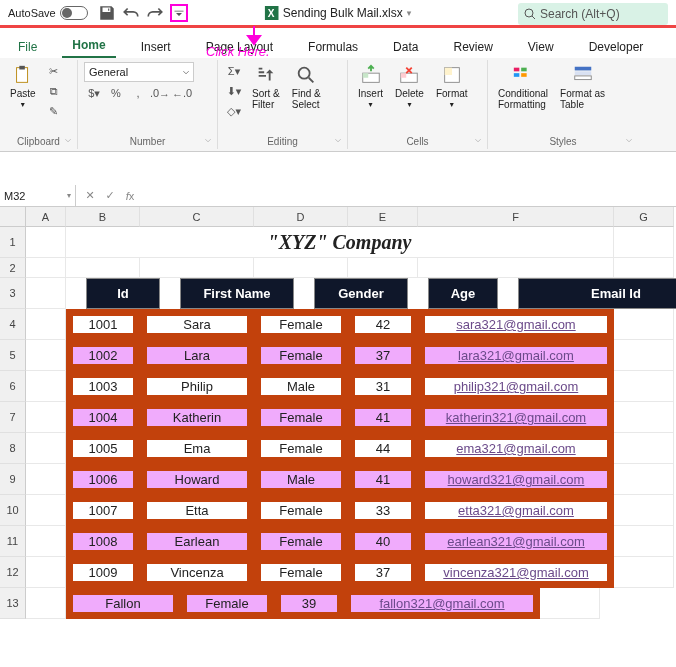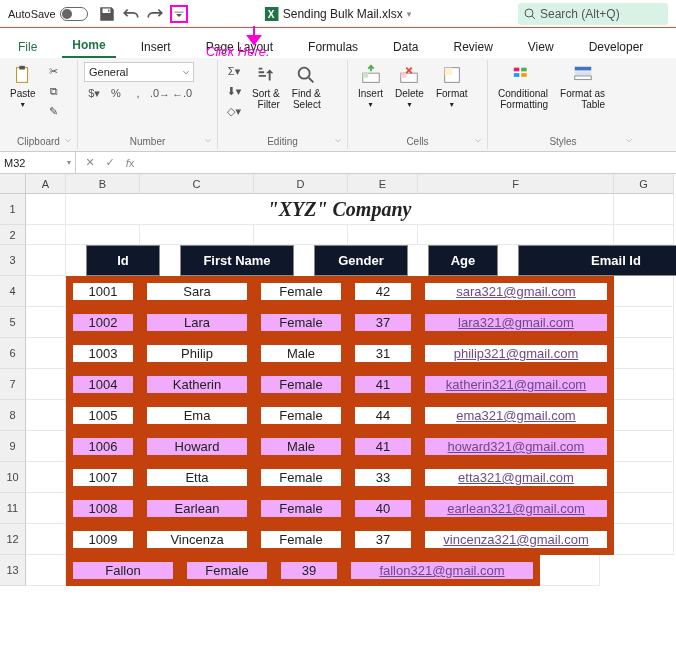--- a/index.html
+++ b/index.html
@@ -1,17 +1,17 @@
 <!DOCTYPE html>
 <html><head>
 <meta charset="utf-8">
 <style>
 * { box-sizing: border-box; margin: 0; padding: 0; }
 body { font-family: 'Segoe UI', Tahoma, sans-serif; font-size: 12px; background: #fff; color: #222; width: 676px; overflow: hidden; }
-.titlebar { height: 28px; background: #fff; display: flex; align-items: center; position: relative; border-bottom: 1px solid #ef4444; }
+.titlebar { height: 28px; background: #fff; display: flex; align-items: center; position: relative; border-bottom: 3px solid #ef4444; }
 .autosave { display: flex; align-items: center; gap: 4px; font-size: 11px; margin-left: 8px; }
 .toggle { width: 28px; height: 14px; border: 1px solid #666; border-radius: 7px; display: flex; align-items: center; position: relative; }
 .toggle::after { content: ''; width: 10px; height: 10px; background: #666; border-radius: 50%; position: absolute; left: 1px; }
 .qat { display: flex; align-items: center; gap: 6px; margin-left: 10px; }
 .qat-btn { width: 18px; height: 18px; display: flex; align-items: center; justify-content: center; color: #555; cursor: pointer; }
 .highlight { border: 2px solid #ff00dc; padding: 1px; }
 .arrow-down { fill: #ff00dc; }
 .click-label { position: absolute; top: 44px; left: 206px; color: #ff00dc; font-weight: normal; font-style: italic; font-size: 13px; z-index: 10; }
 .doc-title { position: absolute; left: 50%; transform: translateX(-50%); display: flex; align-items: center; gap: 4px; font-size: 12px; }
 .doc-title svg { width: 14px; height: 14px; }
@@ -19,26 +19,26 @@
 .tabs { display: flex; padding: 6px 8px 0 8px; gap: 15px; height: 30px; align-items: flex-end; }
 .tab { padding: 4px 10px; font-size: 12px; cursor: pointer; color: #222; }
 .tab.file { color: #217346; font-weight: 400; }
 .tab.active { border-bottom: 2px solid #217346; color: #217346; font-weight: 700; }
 .ribbon { display: flex; background: #f5f5f5; border-bottom: 1px solid #ccc; height: 94px; padding: 2px 0; position: relative; }
 .group { border-right: 1px solid #ddd; display: flex; flex-direction: column; justify-content: space-between; padding: 2px 6px 2px 6px; }
 .group-label { font-size: 10px; text-align: center; color: #666; padding-top: 2px; position: relative; }
 .group-label::after { content: '⌵'; font-size: 8px; position: absolute; right: 0; bottom: 2px; color: #999; }
 .group-content { display: flex; gap: 4px; flex: 1; align-items: flex-start; }
 .vstack { display: flex; flex-direction: column; gap: 2px; }
-.btn-lg { display: flex; flex-direction: column; align-items: center; gap: 2px; padding: 2px 4px; font-size: 10px; cursor: pointer; text-align: right; line-height: 1.1; }
+.btn-lg { display: flex; flex-direction: column; align-items: center; gap: 2px; padding: 2px 4px; font-size: 10px; cursor: pointer; text-align: left; line-height: 1.1; }
 .btn-lg svg, .btn-lg .icon-box { width: 22px; height: 22px; }
 .btn-sm { width: 20px; height: 18px; display: flex; align-items: center; justify-content: center; color: #555; cursor: pointer; font-size: 11px; }
 .combo { width: 110px; height: 20px; border: 1px solid #ccc; background: #fff; display: flex; align-items: center; justify-content: space-between; padding: 0 4px; font-size: 11px; }
 .row { display: flex; gap: 2px; }
-.namebox-row { display: flex; align-items: center; border-bottom: 1px solid #ccc; height: 22px; background: #fff; }
+.namebox-row { display: flex; align-items: center; border-bottom: 1px solid #ccc; height: 22px; background: #fff; margin-top: 33px; }
 .namebox { width: 76px; border-right: 1px solid #ccc; padding: 0 4px; font-size: 11px; display: flex; align-items: center; justify-content: space-between; height: 100%; }
 .fx-area { display: flex; align-items: center; gap: 4px; padding: 0 6px; flex: 1; }
 .fx-btn { color: #888; font-size: 11px; cursor: pointer; width: 16px; text-align: center; }
 .fx-input { border: none; outline: none; flex: 1; font-size: 11px; }
 .sheet { display: flex; }
 .rowhdrs { display: flex; flex-direction: column; }
 .corner { width: 26px; height: 20px; background: #f0f0f0; border-right: 1px solid #ccc; border-bottom: 1px solid #ccc; }
 .rowhdr { width: 26px; height: 31px; background: #f0f0f0; border-right: 1px solid #ccc; border-bottom: 1px solid #e0e0e0; display: flex; align-items: center; justify-content: center; font-size: 11px; color: #444; }
 .colhdrs { display: flex; }
 .colhdr { height: 20px; background: #f0f0f0; border-right: 1px solid #e0e0e0; border-bottom: 1px solid #ccc; display: flex; align-items: center; justify-content: center; font-size: 11px; color: #444; }

